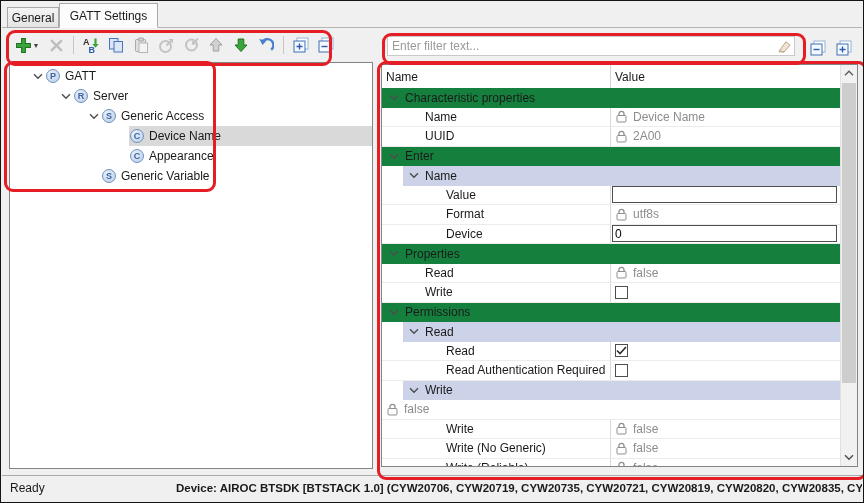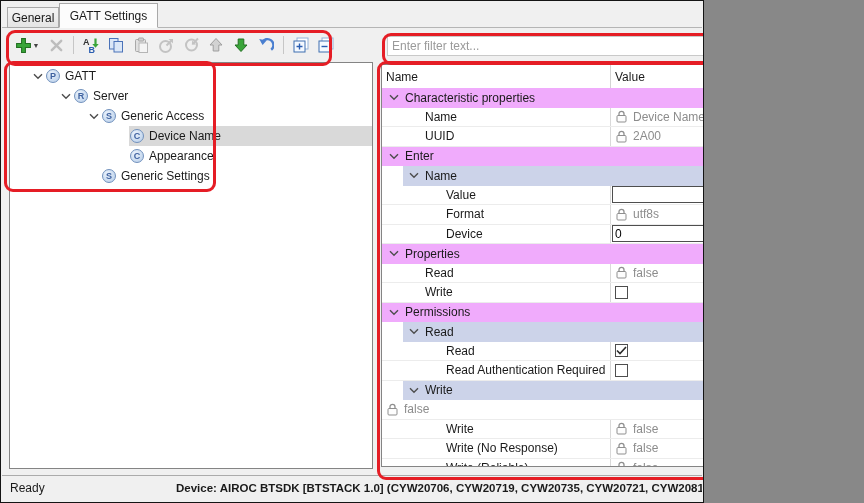--- a/index.html
+++ b/index.html
@@ -1,16 +1,16 @@
 <!DOCTYPE html>
 <html><head>
 <meta charset="utf-8">
 <style>
   html,body{margin:0;padding:0;background:#888;}
-  .window{position:relative;width:704px;height:503px;background:#f0f0f0;
+  .window{position:relative;width:864px;height:503px;background:#f0f0f0;
     border:1px solid #141414;box-sizing:border-box;overflow:hidden;
     font-family:"Liberation Sans",sans-serif;font-size:12px;color:#1a1a1a;}
   
   .tabbar{position:absolute;left:1px;top:1px;right:1px;height:25px;border-bottom:1px solid #b5b5b5;}
   .tab{position:absolute;bottom:-1px;box-sizing:border-box;border:1px solid #a9a9a9;
     display:flex;align-items:center;justify-content:center;cursor:default;}
   .tab.inactive{left:5px;width:52px;height:21px;background:linear-gradient(#f4f4f4,#e4e4e4);}
   .tab.active{left:57px;width:99px;height:25px;background:#fcfcfc;border-bottom:1px solid #fcfcfc;z-index:2;}
   
   .toolbar{position:absolute;left:10px;top:31px;height:26px;display:flex;align-items:center;gap:1px;}
@@ -51,21 +51,21 @@
   .tree-label{white-space:nowrap;}
   
   .grid-panel{position:absolute;left:380px;top:63px;width:477px;height:403px;background:#fff;
     border:1px solid #848484;box-sizing:border-box;overflow:hidden;}
   .grid-header{position:absolute;left:0;top:0;right:17px;height:23px;background:#fff;
     border-bottom:1px solid #cfcfcf;display:flex;align-items:center;}
   .gh-name{width:229px;padding-left:4px;box-sizing:border-box;border-right:1px solid #d4d4d4;height:100%;display:flex;align-items:center;}
   .gh-value{padding-left:4px;flex:1;}
   .grid-rows{position:absolute;left:0;top:23px;right:17px;bottom:0;overflow:hidden;}
   .g-row{height:19.5px;display:flex;align-items:center;box-sizing:border-box;position:relative;}
-  .g-section{background:#f0abfc;}
+  .g-section{background:#15803d;}
   .g-section .g-chev{margin-left:7px;}
   .g-section .g-label{margin-left:6px;}
   .g-sub-band{position:absolute;left:21px;right:0;top:0;bottom:0;background:#ccd3e9;
     display:flex;align-items:center;}
   .g-sub-band .g-chev{margin-left:6px;}
   .g-sub-band .g-label{margin-left:6px;}
   .g-prop{border-bottom:1px solid #ececec;}
   .g-name-cell{width:229px;height:100%;display:flex;align-items:center;box-sizing:border-box;
     border-right:1px solid #d9d9d9;}
   .g-name-cell.lvl1{padding-left:43px;}
@@ -284,21 +284,21 @@
         <span class="tw-chev"></span>
         <span class="tw-content">
           <span class="badge">C</span>
           <span class="tree-label">Appearance</span>
         </span>
       </div>
       <div class="tree-row" style="padding-left: 76px;">
         <span class="tw-chev"></span>
         <span class="tw-content">
           <span class="badge">S</span>
-          <span class="tree-label">Generic Settings</span>
+          <span class="tree-label">Generic Variable</span>
         </span>
       </div>
     </div>
 
   <div class="grid-panel">
     <div class="grid-header">
       <div class="gh-name">Name</div>
       <div class="gh-value">Value</div>
     </div>
     <div class="grid-rows" id="grid-rows">
@@ -477,21 +477,21 @@
                 <svg width="11" height="13" viewBox="0 0 11 13">
                   <rect x="1" y="5.5" width="9" height="6.5" rx="1" fill="#fdfdfd" stroke="#8f8f8f"></rect>
                   <path d="M3 5.5V3.8a2.5 2.5 0 0 1 5 0v1.7" fill="none" stroke="#8f8f8f" stroke-width="1.3"></path>
                 </svg>
               </span>
               <span>false</span>
             </span>
           </div>
         </div>
         <div class="g-row g-prop">
-          <div class="g-name-cell lvl2">Write (No Response)</div>
+          <div class="g-name-cell lvl2">Write (No Generic)</div>
           <div class="g-value-cell">
             <span class="locked-val">
               <span class="icon">
                 <svg width="11" height="13" viewBox="0 0 11 13">
                   <rect x="1" y="5.5" width="9" height="6.5" rx="1" fill="#fdfdfd" stroke="#8f8f8f"></rect>
                   <path d="M3 5.5V3.8a2.5 2.5 0 0 1 5 0v1.7" fill="none" stroke="#8f8f8f" stroke-width="1.3"></path>
                 </svg>
               </span>
               <span>false</span>
             </span>

